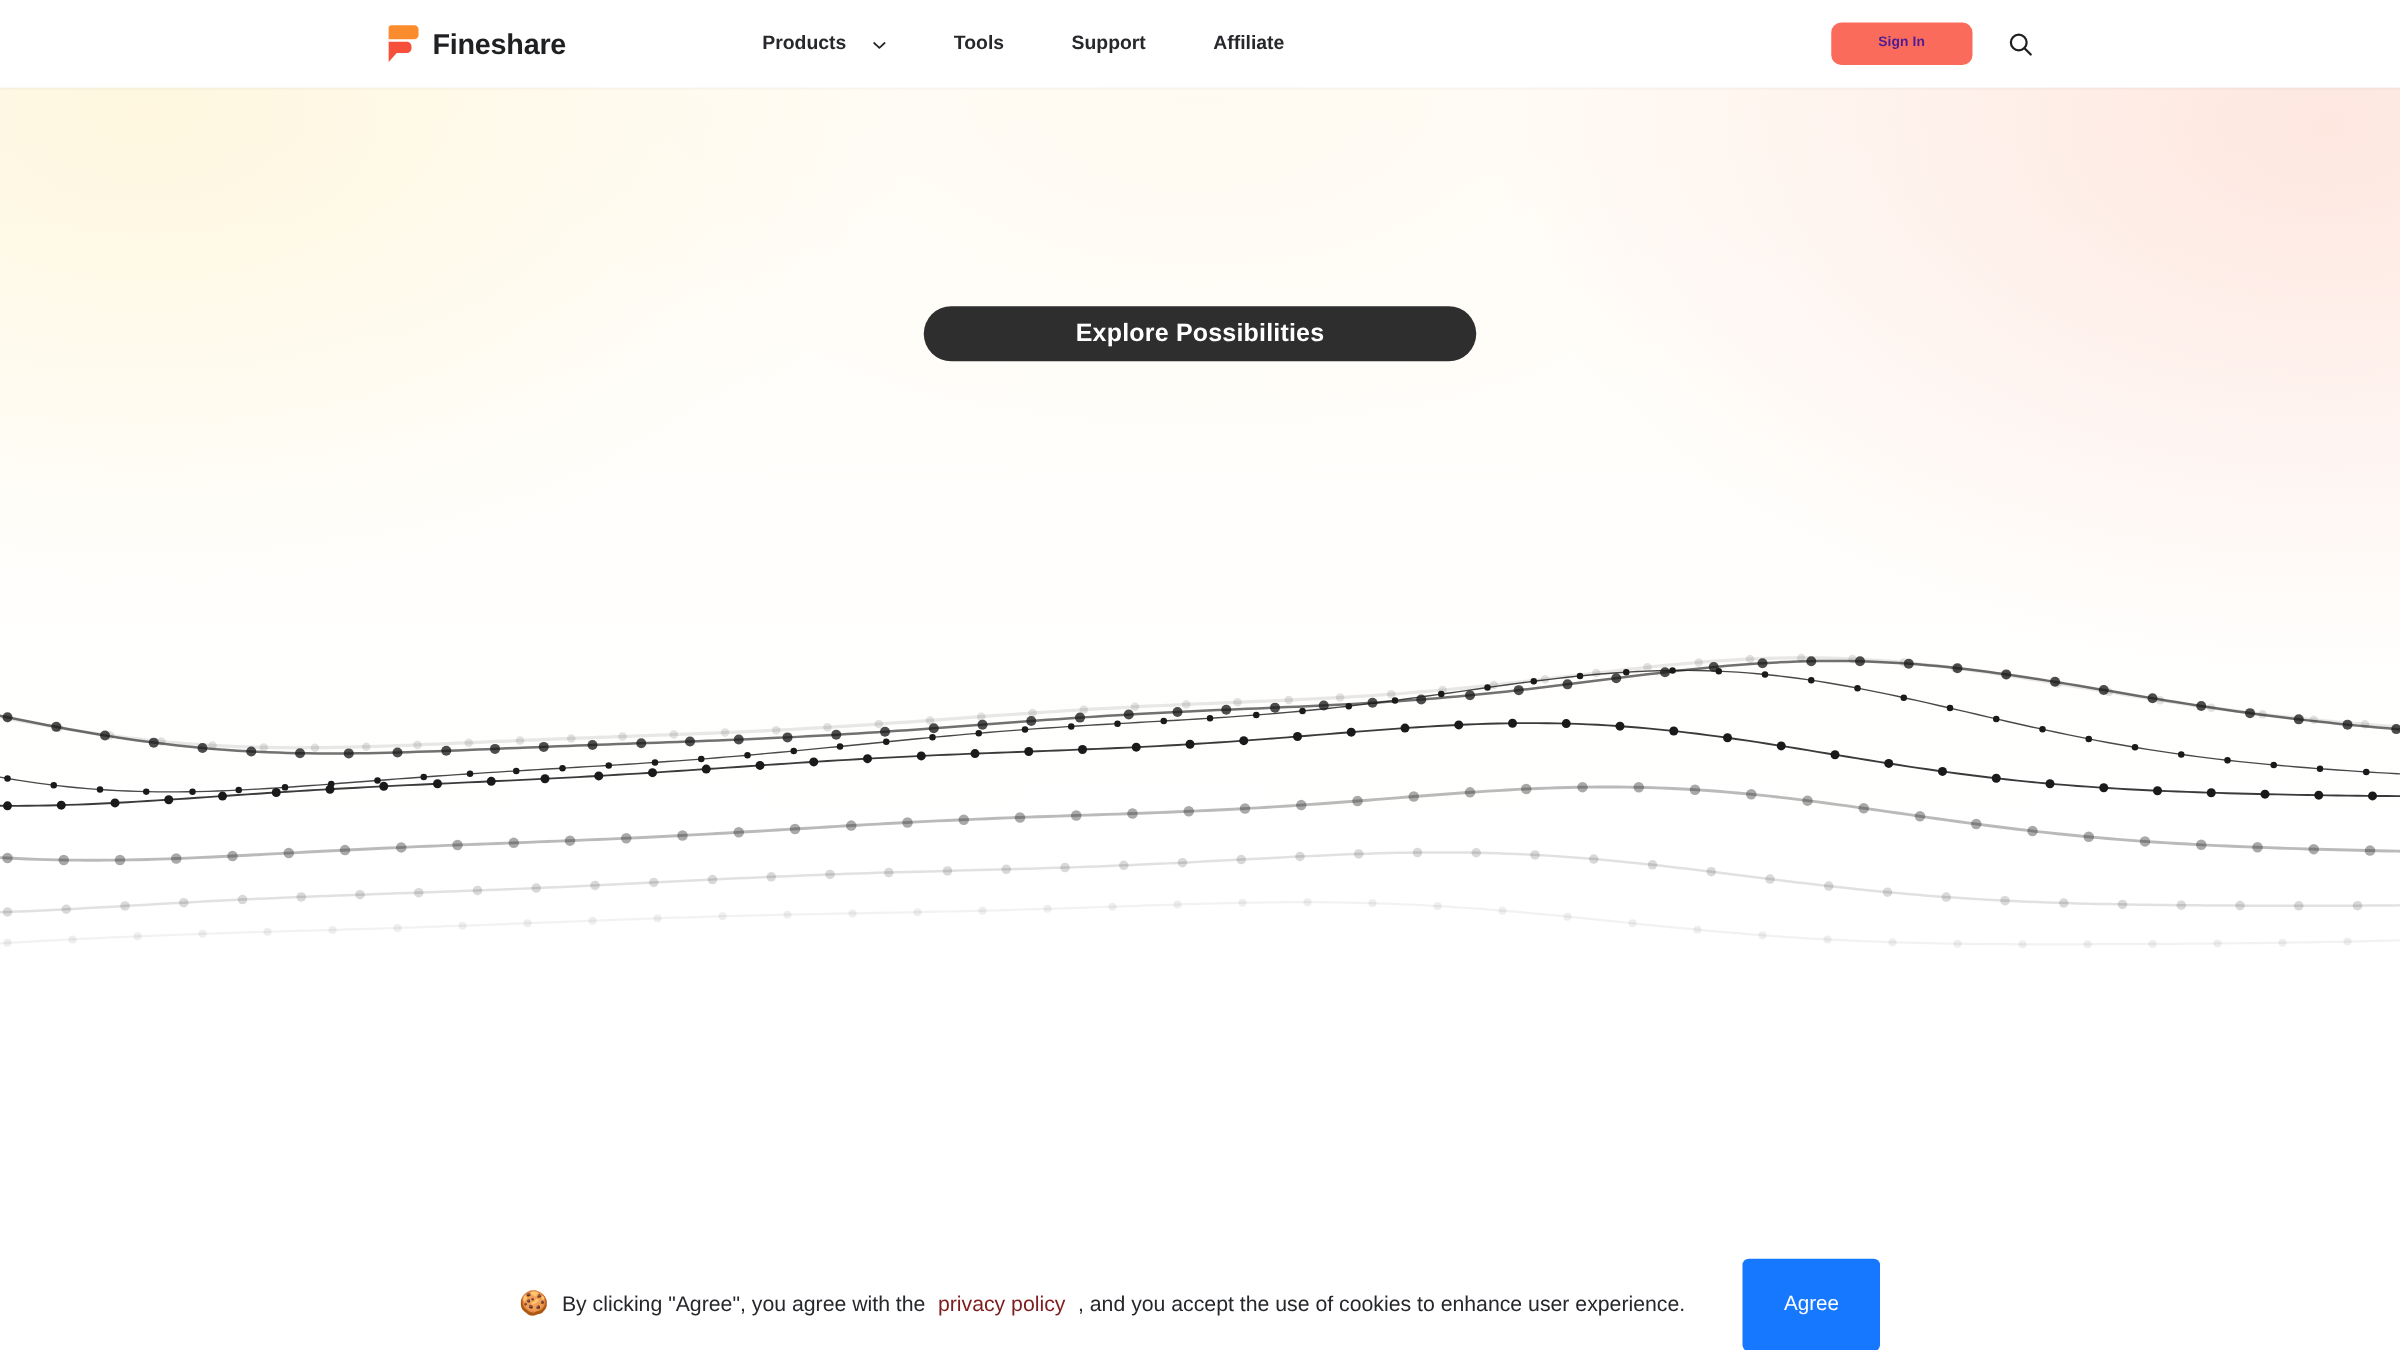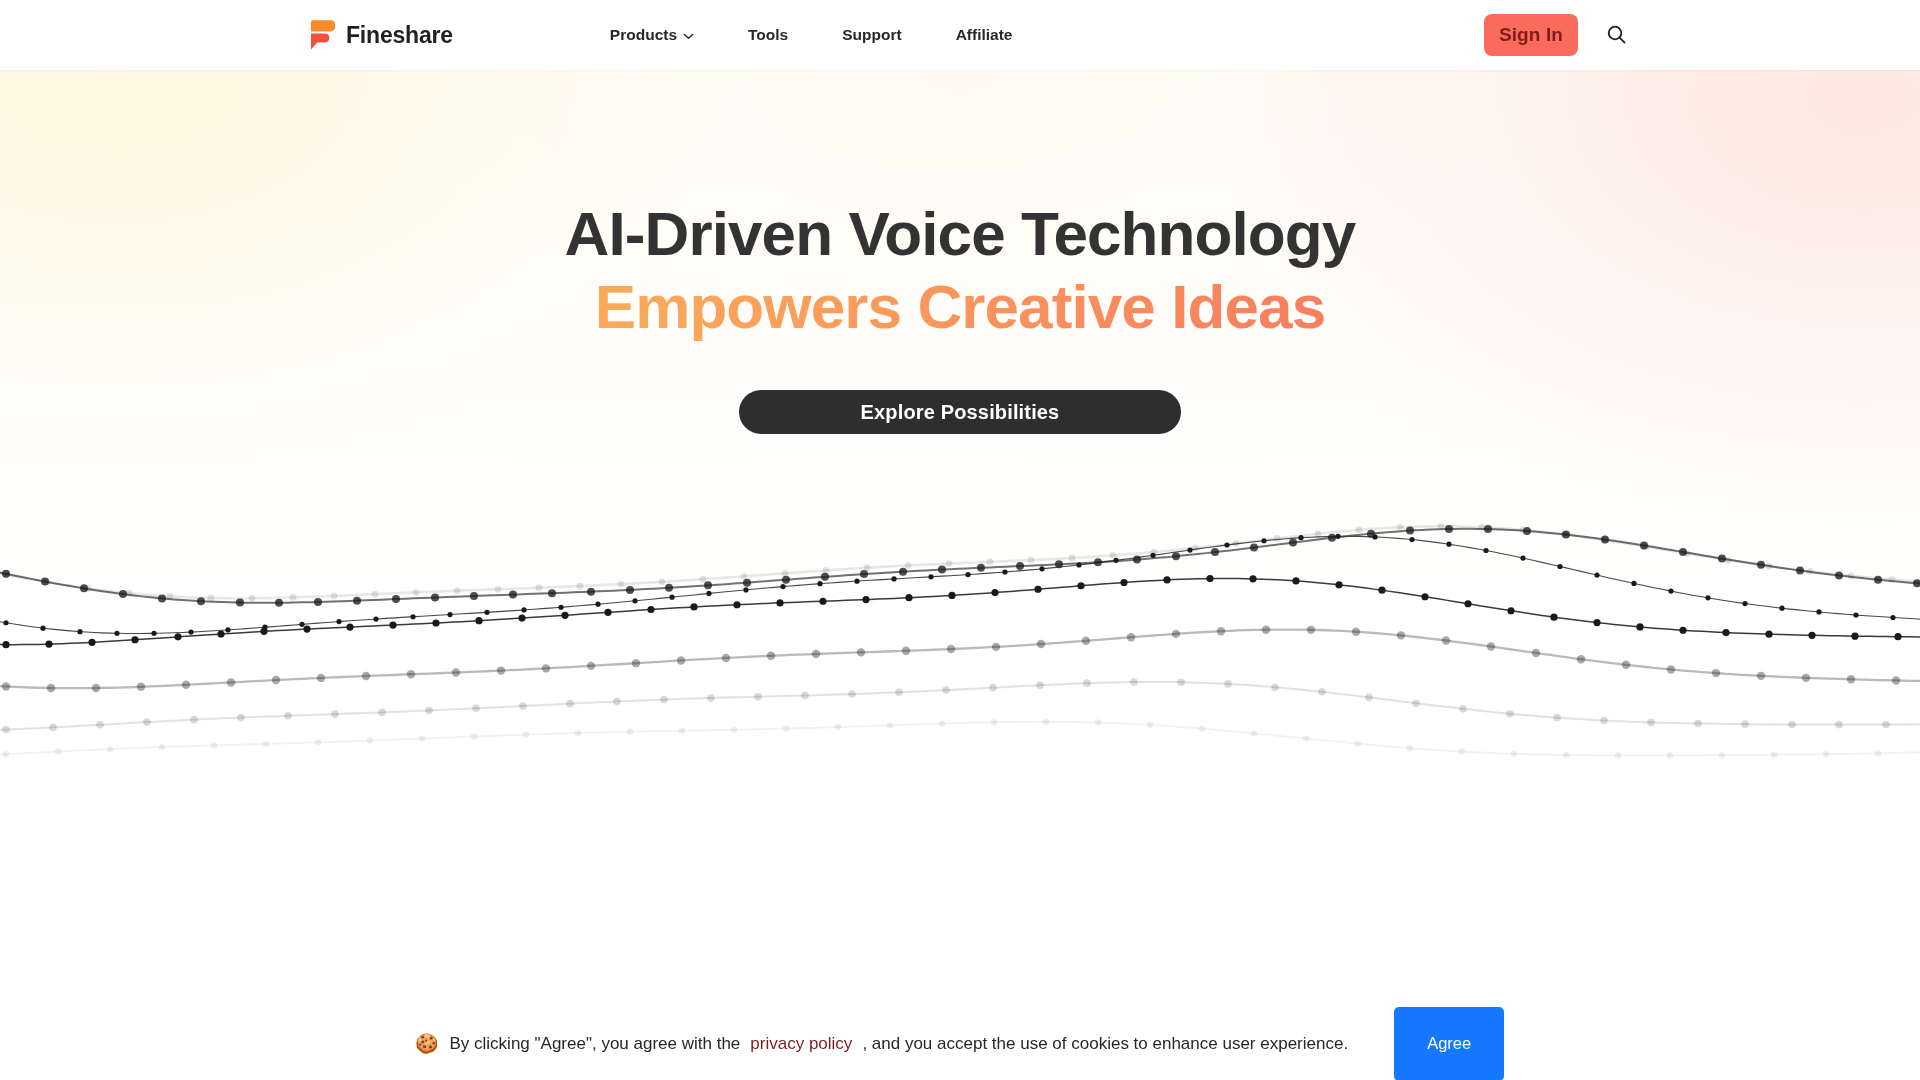--- a/index.html
+++ b/index.html
@@ -33,37 +33,37 @@
     font-size:23px; font-weight:700; color:#1f2022;
     letter-spacing:-0.2px; line-height:1;
   }
 
   .nav {
     display:flex; align-items:center;
     margin-left:130px;
     gap:0;
   }
   .nav-item {
-    display:flex; align-items:center; gap:6px;
+    display:flex; align-items:center; gap:21px;
     font-size:15.5px; font-weight:600; color:#26282c;
     padding:0 27px; height:56px;
     cursor:pointer; white-space:nowrap;
     text-decoration:none;
   }
   .chev { width:11px; height:7px; display:block; flex:none; margin-top:2px; }
 
   .header-right {
     margin-left:auto; margin-right:290px;
     display:flex; align-items:center; gap:24px;
   }
   .signin-btn {
-    background:#FB6B5B; color:#7f1d1d;
-    font-size:19px; font-weight:700;
+    background:#FB6B5B; color:#4c1d95;
+    font-size:11px; font-weight:700;
     border:none; border-radius:8px;
-    padding:10px 15px; cursor:pointer;
+    padding:10px 38px; cursor:pointer;
     line-height:1.2; letter-spacing:0.1px;
   }
   .search-btn {
     width:28px; height:28px;
     display:flex; align-items:center; justify-content:center;
     background:none; border:none; cursor:pointer; padding:0;
   }
 
   
   .hero {
@@ -190,24 +190,20 @@
           <circle cx="8" cy="8" r="6.3" fill="none" stroke="#1f2022" stroke-width="1.8"></circle>
           <line x1="12.6" y1="12.6" x2="17.6" y2="17.6" stroke="#1f2022" stroke-width="1.8" stroke-linecap="round"></line>
         </svg>
       </button>
     </div>
   </header>
 
   <section class="hero">
 
     <div class="hero-inner">
-      <h1 class="headline">
-        <span>AI-Driven Voice Technology</span>
-        <span class="headline-gradient">Empowers Creative Ideas</span>
-      </h1>
 
 
       <div class="cta-wrap">
         <button class="cta-btn">Explore Possibilities</button>
       </div>
     </div>
 
     <div class="wave">
       <svg viewBox="0 0 1920 470" preserveAspectRatio="none">
         <g id="wave-lines">

